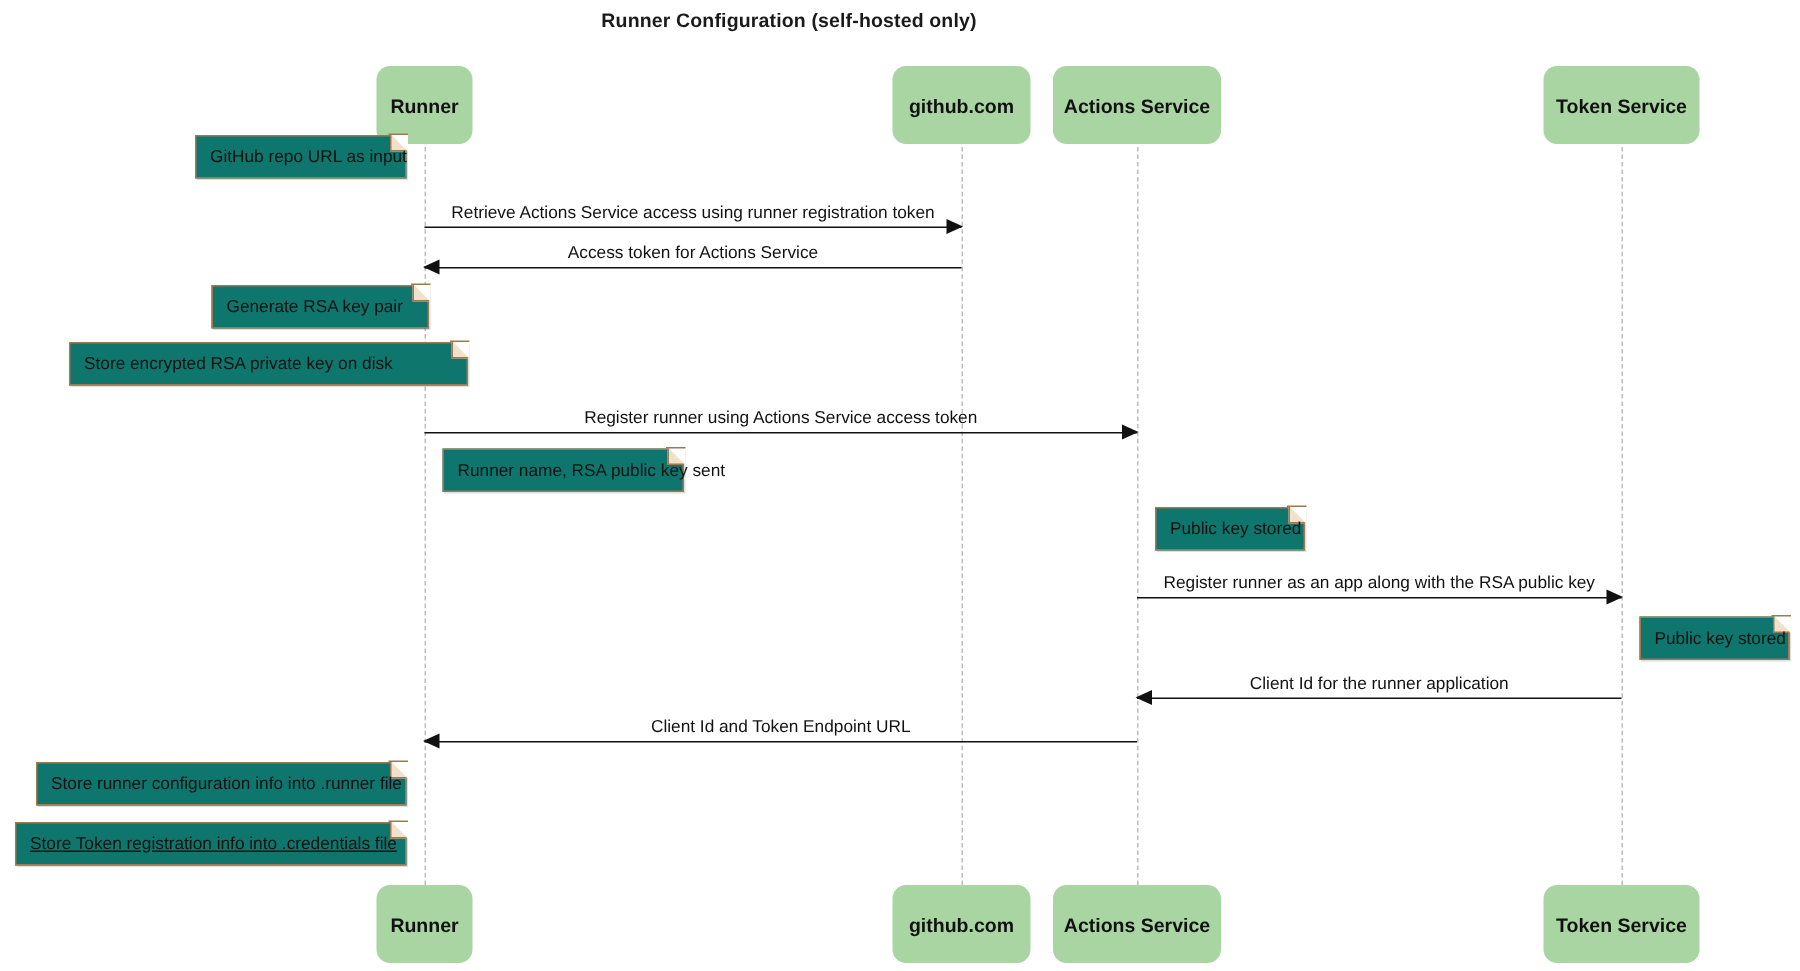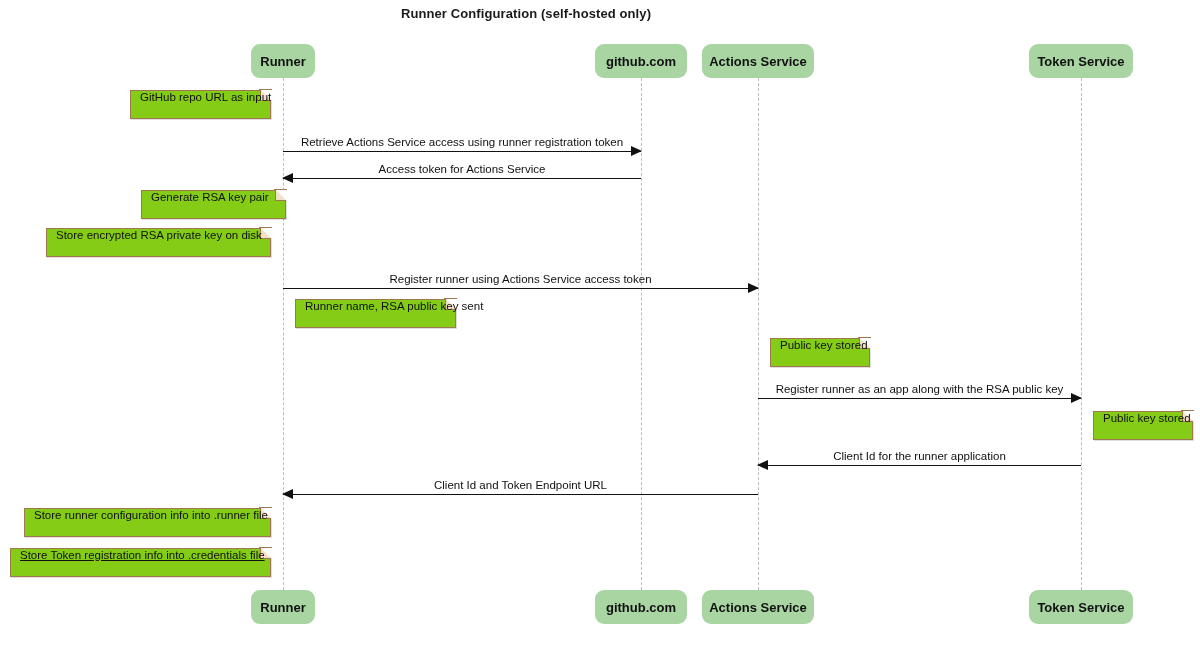--- a/index.html
+++ b/index.html
@@ -14,21 +14,21 @@
   .title{
     position:absolute;left:0;top:6px;width:1052px;
     text-align:center;
     font-size:13px;font-weight:bold;color:#1a1a1a;
     letter-spacing:.1px;
   }
 
   
   .participant{
     position:absolute;
-    height:34px;
+    height:52px;
     background:#a8d5a2;
     border-radius:9px;
     display:flex;align-items:center;justify-content:center;
     font-size:13px;font-weight:bold;color:#111;
     box-sizing:border-box;
     white-space:nowrap;
   }
 
   
   .lifeline{
@@ -58,24 +58,24 @@
     width:100%;
     text-align:center;
     font-size:11.5px;color:#111;
     white-space:nowrap;
   }
 
   
   .note{
     position:absolute;
     height:29px;
-    background:#84cc16;
+    background:#0f766e;
     border:1px solid #a07850;
     box-sizing:border-box;
-    display:flex;align-items:flex-start;
+    display:flex;align-items:center;
     padding:0 9px;
     font-size:11.5px;color:#111;
     white-space:nowrap;
     box-shadow:1px 1px 0 rgba(0,0,0,.13);
   }
   .note .fold{
     position:absolute;top:-1px;right:-1px;
     width:11px;height:11px;
     background:#f3e0cb;
     border-left:1px solid #a07850;
@@ -172,21 +172,21 @@
     </div>
   <div id="notes-layer">
       <div class="note" style="left: 130px; top: 90px; width: 141px;">
         <span class="note-text">GitHub repo URL as input</span>
         <span class="fold"></span>
       </div>
       <div class="note" style="left: 141px; top: 190px; width: 145px;">
         <span class="note-text">Generate RSA key pair</span>
         <span class="fold"></span>
       </div>
-      <div class="note" style="left: 46px; top: 228px; width: 225px;">
+      <div class="note" style="left: 46px; top: 228px; width: 266px;">
         <span class="note-text">Store encrypted RSA private key on disk</span>
         <span class="fold"></span>
       </div>
       <div class="note" style="left: 295px; top: 299px; width: 161px;">
         <span class="note-text">Runner name, RSA public key sent</span>
         <span class="fold"></span>
       </div>
       <div class="note" style="left: 770px; top: 338px; width: 100px;">
         <span class="note-text">Public key stored</span>
         <span class="fold"></span>

